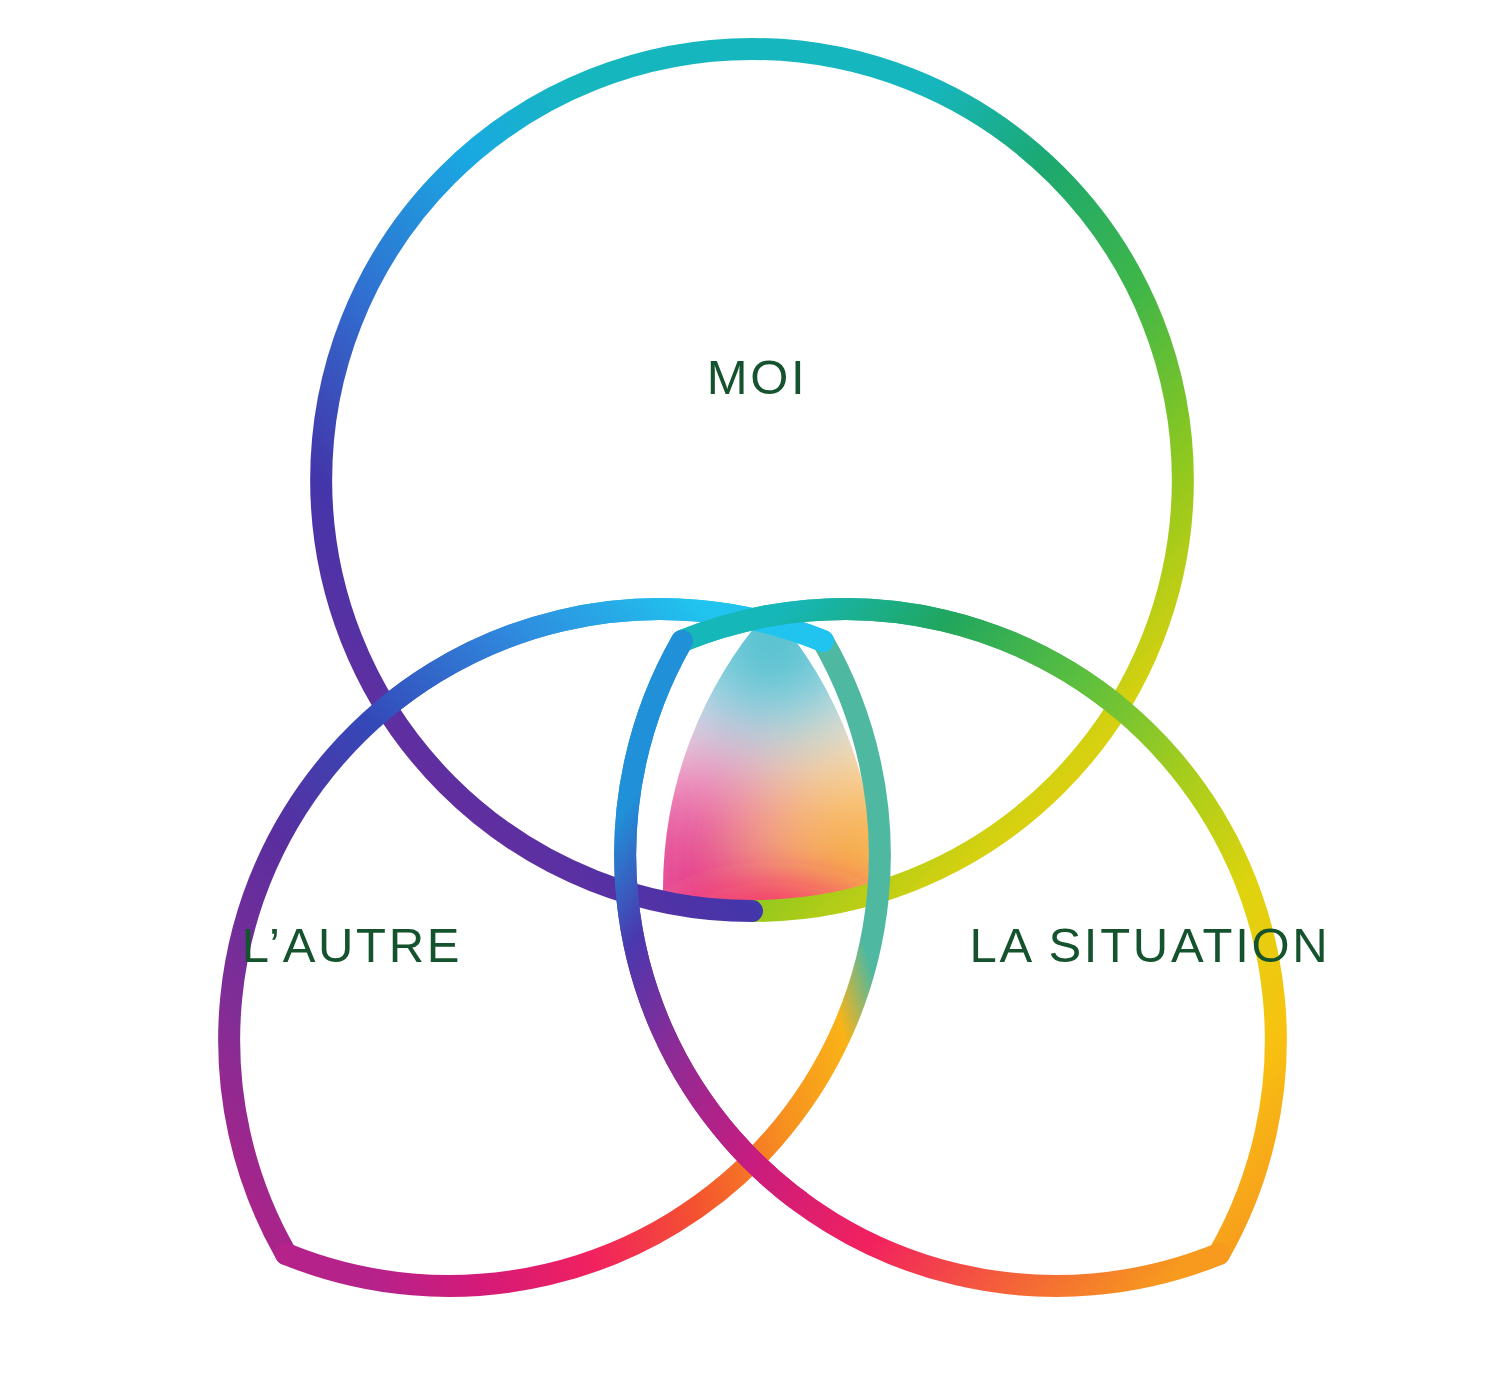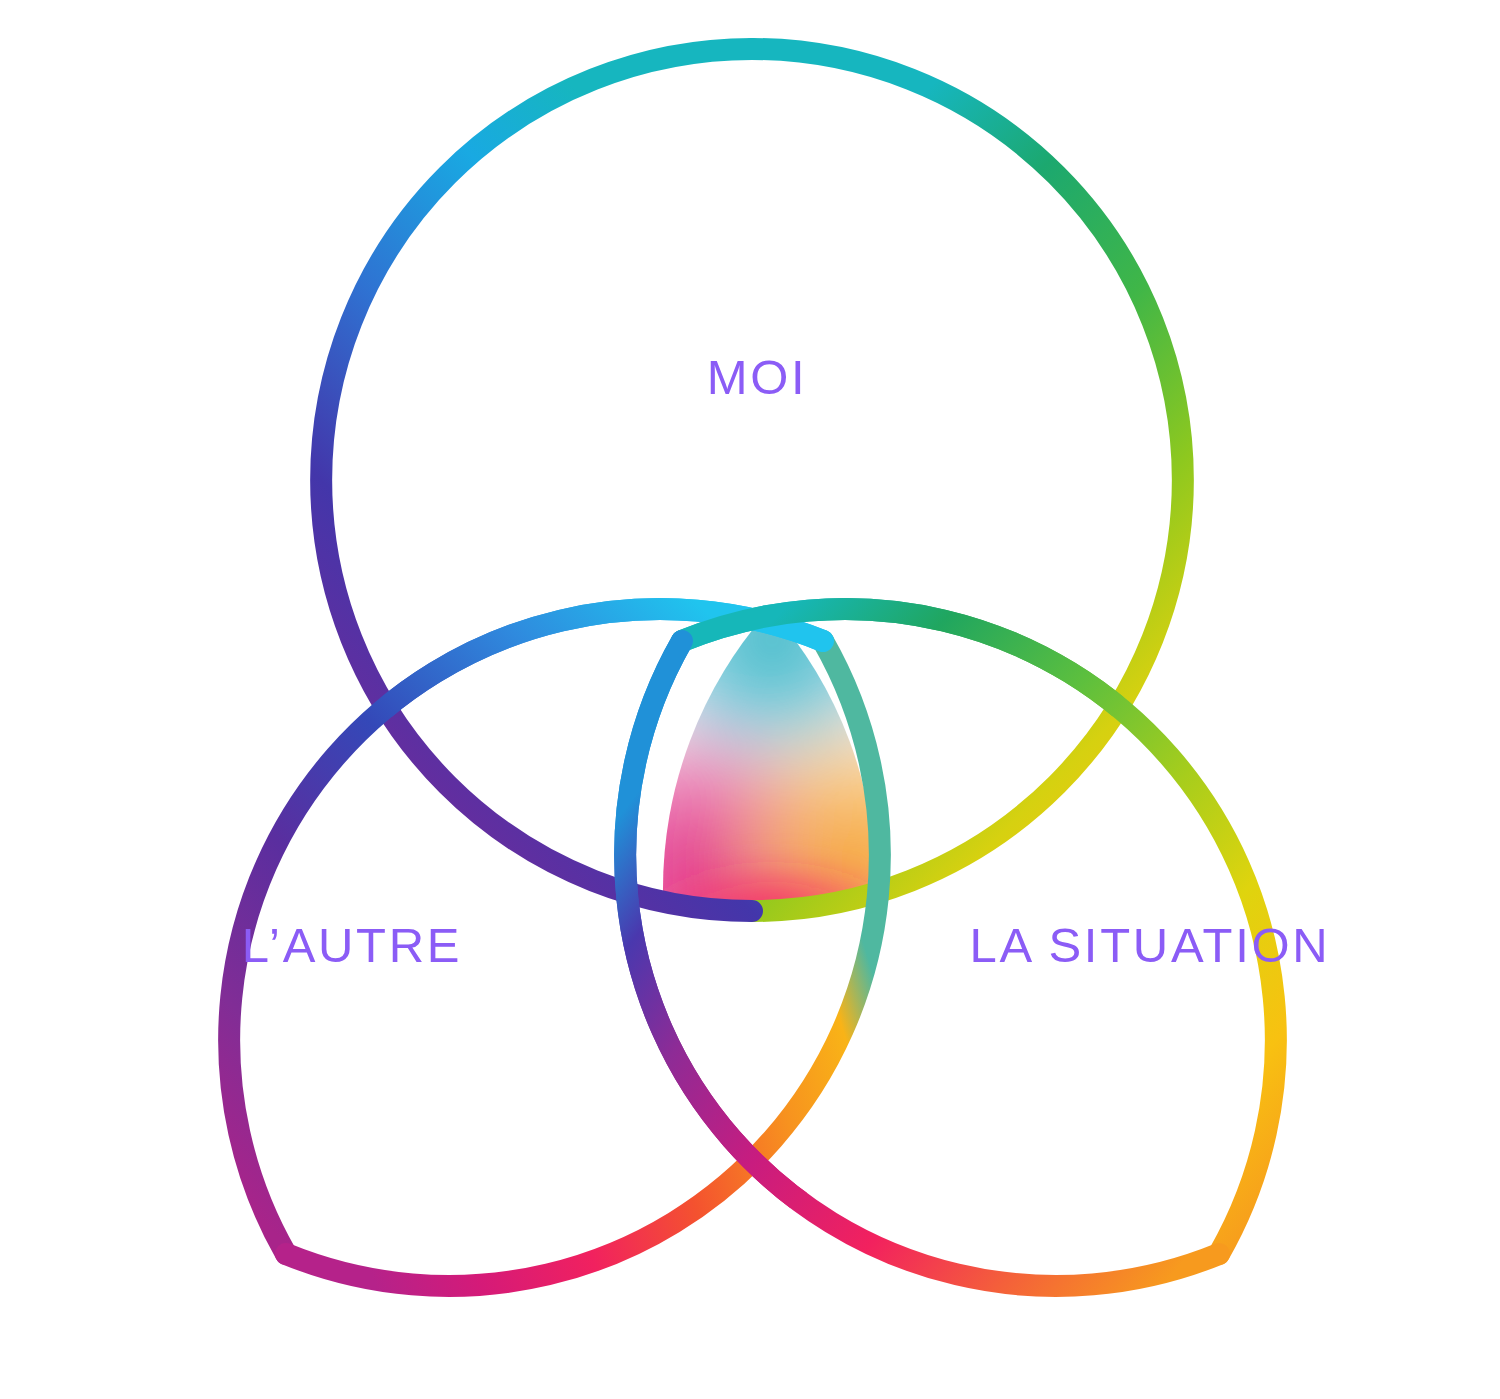--- a/index.html
+++ b/index.html
@@ -23,21 +23,21 @@
   #venn-svg {
     position: absolute;
     left: 0;
     top: 0;
     width: 1500px;
     height: 1399px;
     display: block;
   }
   .venn-label {
     position: absolute;
-    color: #8b5cf6;
+    color: #14532d;
     font-family: "Liberation Sans", sans-serif;
     font-weight: 400;
     letter-spacing: 0.055em;
     white-space: nowrap;
     transform: translate(-50%, -50%);
     user-select: none;
   }
   #label-moi {
     left: 757px;
     top: 377px;

